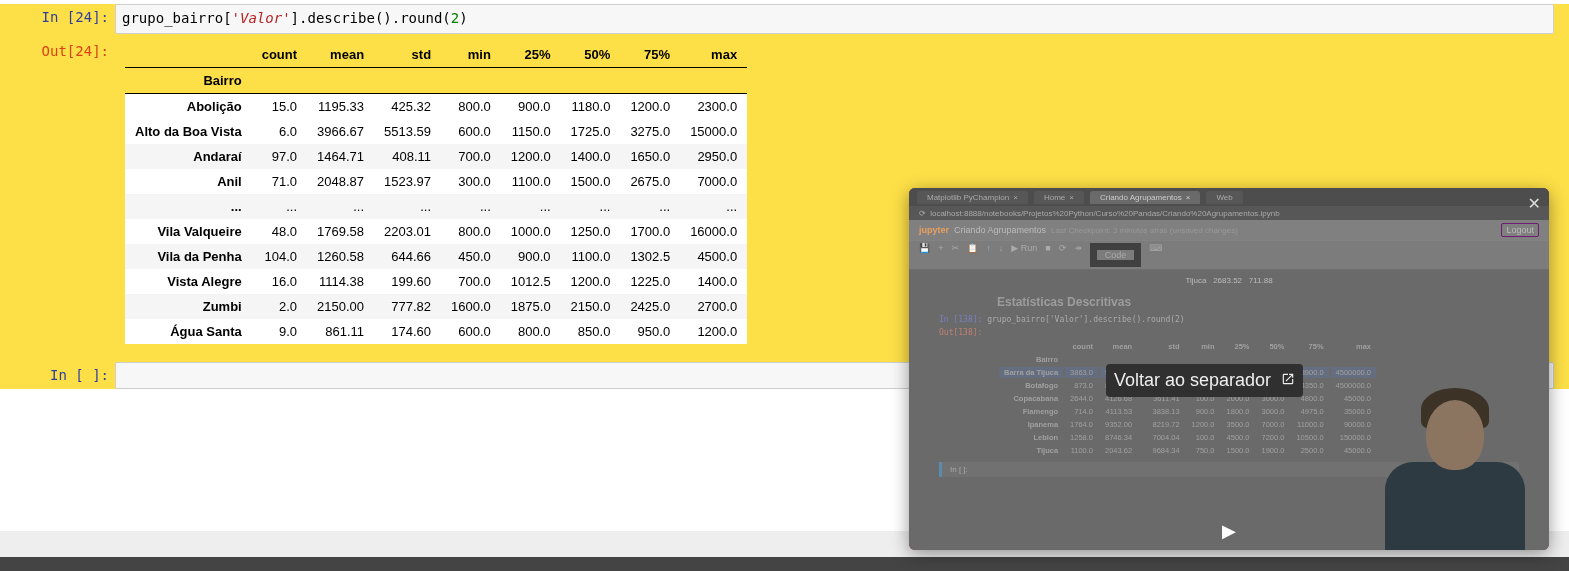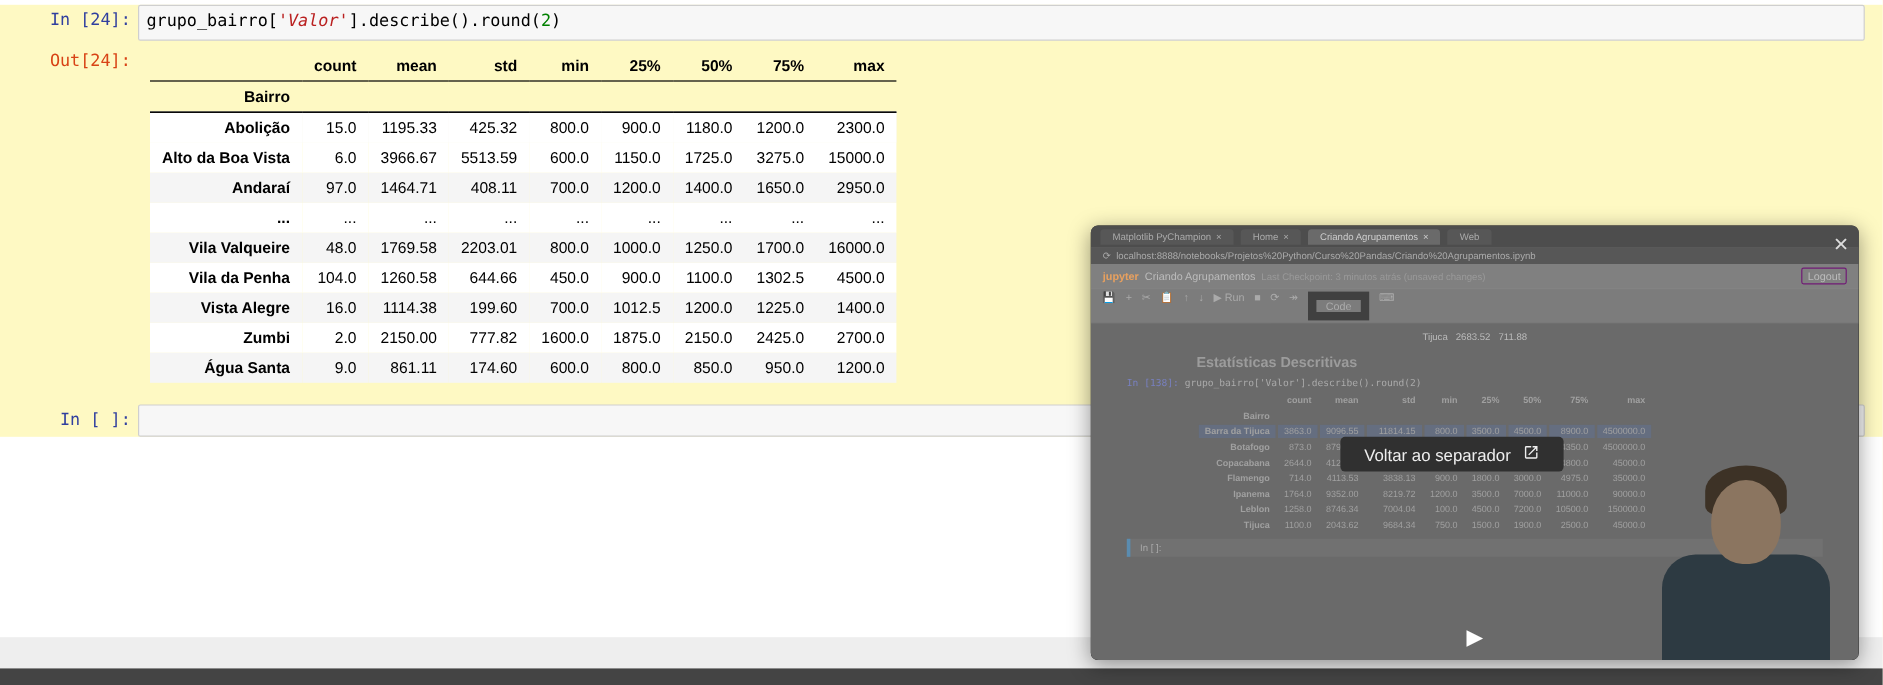--- a/index.html
+++ b/index.html
@@ -8,21 +8,21 @@
       font-size: 14px;
       background: #fff;
       color: #000;
       width: 1569px;
       height: 571px;
       overflow: hidden;
       position: relative;
     }
     .notebook-container {
       padding: 0 15px;
-      background: #fef9c3;
+      background: #fde047;
     }
     .cell {
       display: flex;
       margin: 4px 0;
     }
     .prompt {
       width: 100px;
       min-width: 100px;
       text-align: right;
       font-family: monospace;
@@ -101,21 +101,21 @@
       background: #eee;
     }
 
     
     .pip {
       position: absolute;
       right: 20px;
       bottom: 21px;
       width: 640px;
       height: 362px;
-      background: #000000;
+      background: #b91c1c;
       border-radius: 6px;
       overflow: hidden;
       box-shadow: 0 4px 18px rgba(0,0,0,0.4);
       margin-left: 36px;
     }
     .pip-content {
       position: absolute;
       inset: 0;
       background: #6a6a6a;
     }
@@ -202,22 +202,22 @@
     }
     .pip-table tr.hl { background: rgba(90,120,180,0.3); }
     .pip-table th, .pip-table td { padding: 1px 5px; text-align: right; }
     .pip-table .idx { font-weight: bold; }
     .pip-tooltip {
       position: absolute;
       top: 176px;
       right: 246px;
       background: #303030;
       color: #eee;
-      font-size: 14px;
-      padding: 6px 20px;
+      font-size: 18px;
+      padding: 6px 8px;
       border-radius: 4px;
       display: flex;
       align-items: center;
       gap: 10px;
       z-index: 5;
     }
     .pip-play {
       position: absolute;
       bottom: 8px;
       left: 50%;
@@ -339,20 +339,31 @@
             <tr>
               <th class="index-label">Andaraí</th>
               <td>97.0</td>
               <td>1464.71</td>
               <td>408.11</td>
               <td>700.0</td>
               <td>1200.0</td>
               <td>1400.0</td>
               <td>1650.0</td>
               <td>2950.0</td>
+            </tr>
+            <tr>
+              <th class="index-label">Anil</th>
+              <td>71.0</td>
+              <td>2048.87</td>
+              <td>1523.97</td>
+              <td>300.0</td>
+              <td>1100.0</td>
+              <td>1500.0</td>
+              <td>2675.0</td>
+              <td>7000.0</td>
             </tr>
             <tr>
               <th class="index-label">...</th>
               <td>...</td>
               <td>...</td>
               <td>...</td>
               <td>...</td>
               <td>...</td>
               <td>...</td>
               <td>...</td>
@@ -479,20 +490,23 @@
       <div style="text-align:center;font-size:8px;padding-bottom:4px;">
         <span>Tijuca</span>&nbsp;&nbsp;
         <span>2683.52</span>&nbsp;&nbsp;
         <span>711.88</span>
       </div>
       <div class="pip-heading">Estatísticas Descritivas</div>
       <div class="pip-code-line">
         <span class="pip-prompt-in">In [138]:</span>
         <span>grupo_bairro['Valor'].describe().round(2)</span>
       </div>
+      <div class="pip-code-line">
+        <span class="pip-prompt-out">Out[138]:</span>
+      </div>
       <table class="pip-table">
         <thead>
           <tr>
             <th></th>
             <th>count</th>
               <th>mean</th>
             <th>std</th>
               <th>min</th>
             <th>25%</th>
               <th>50%</th>

